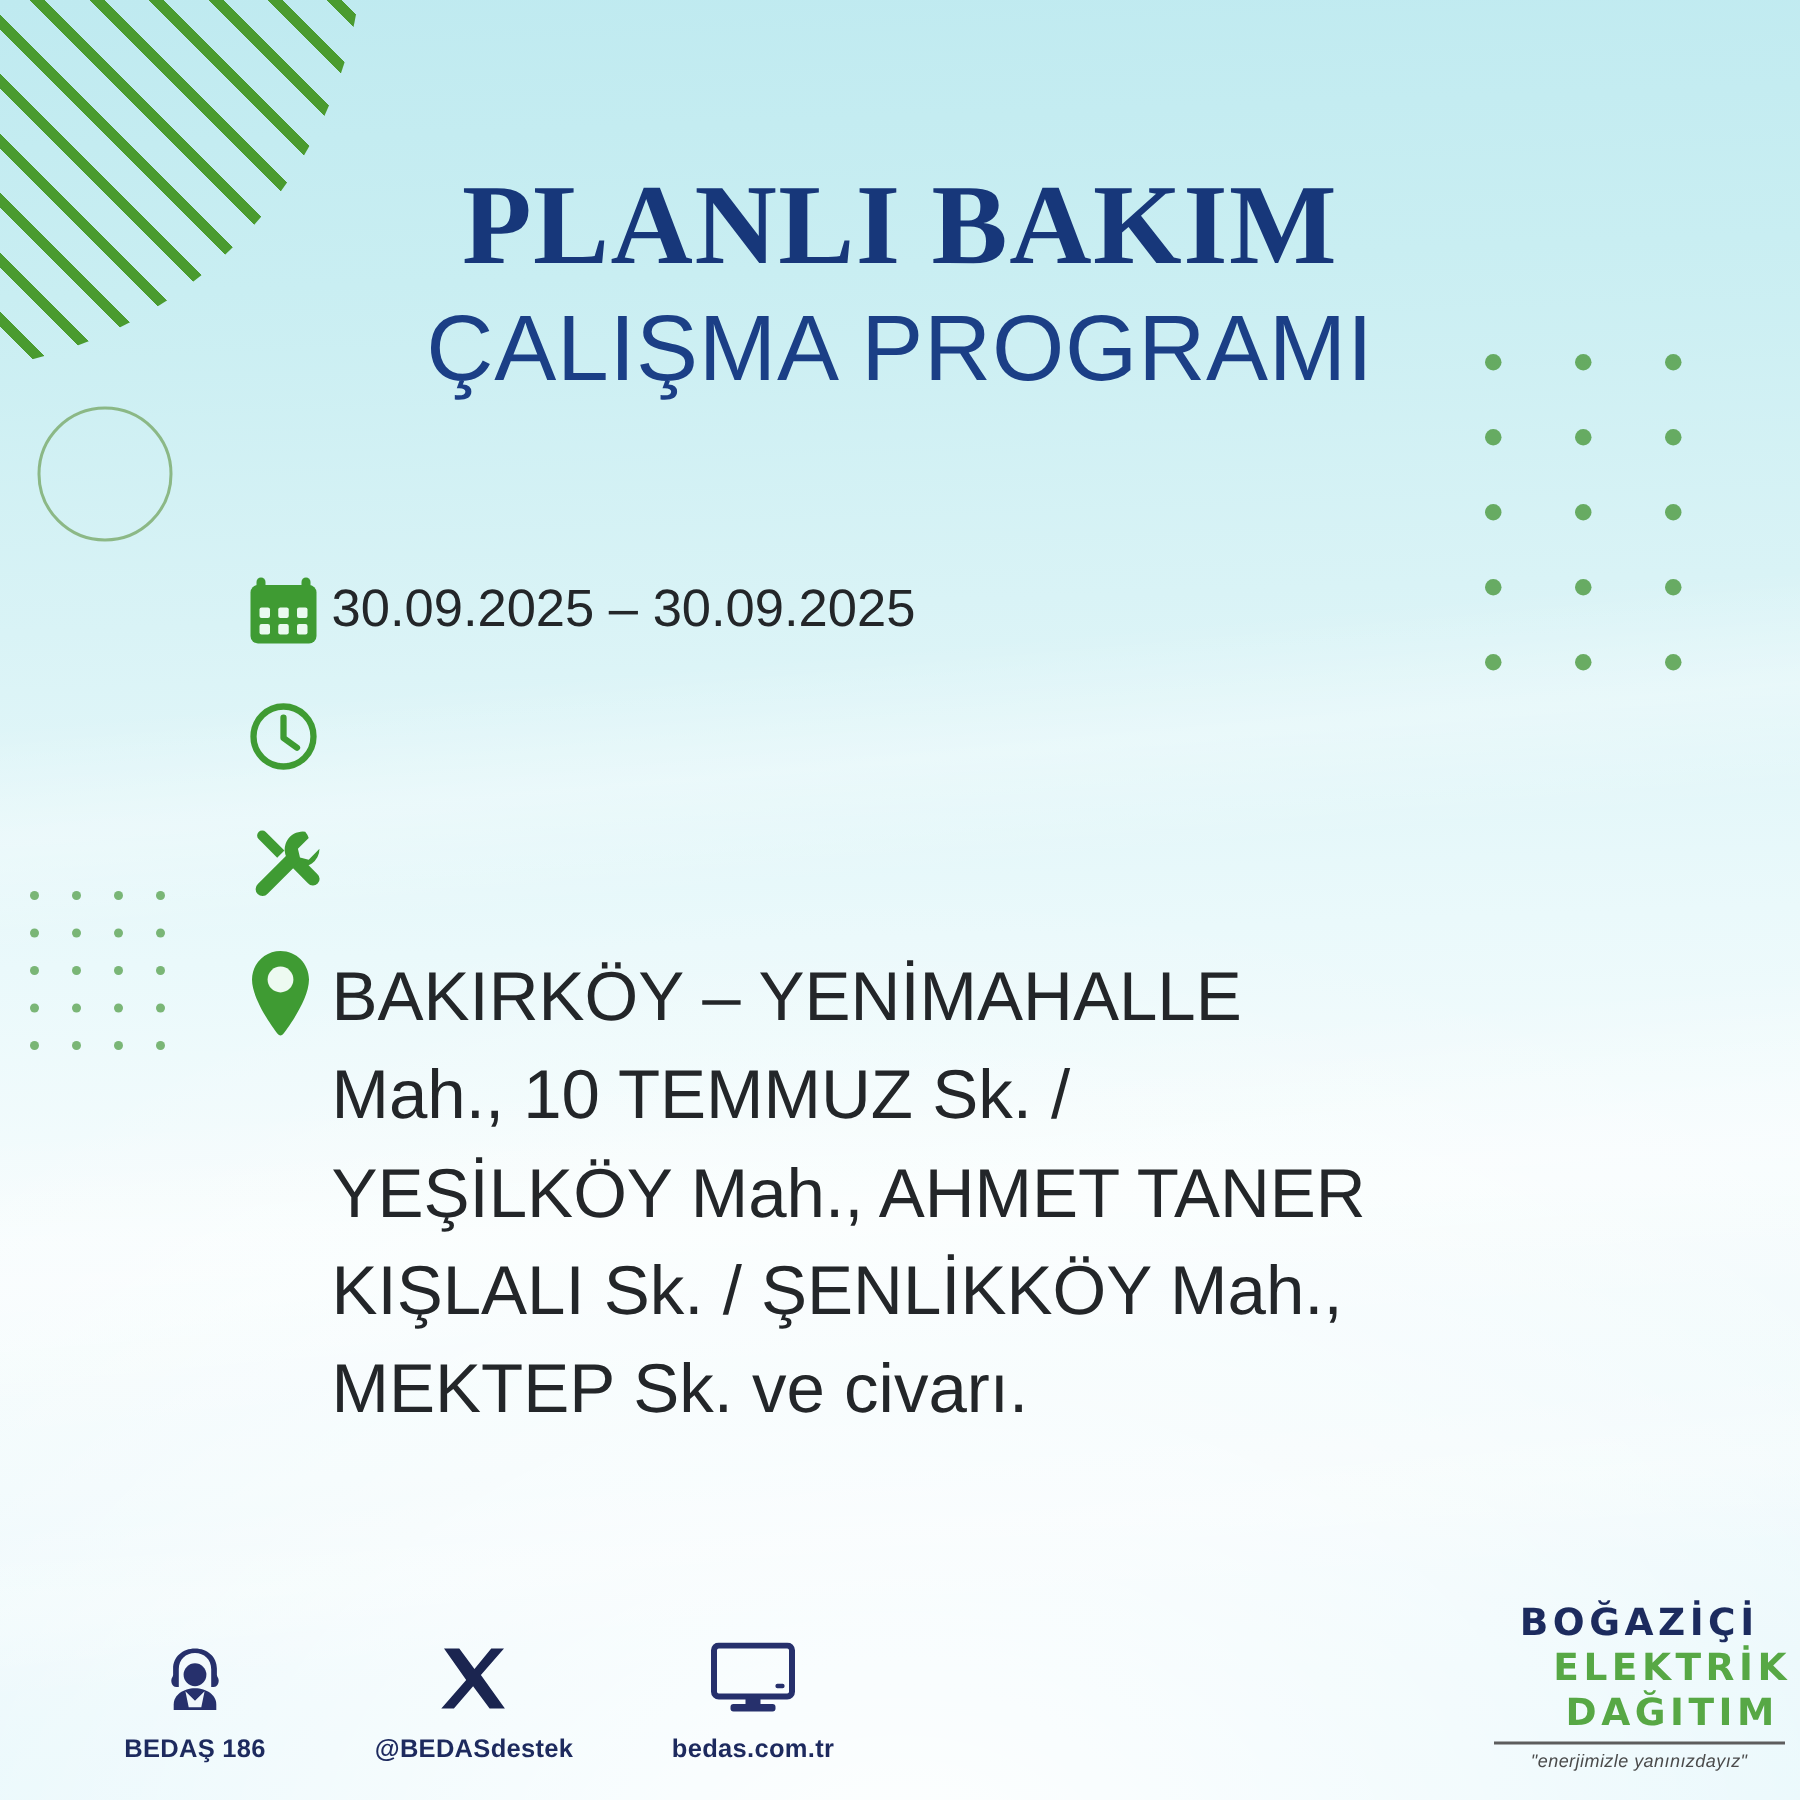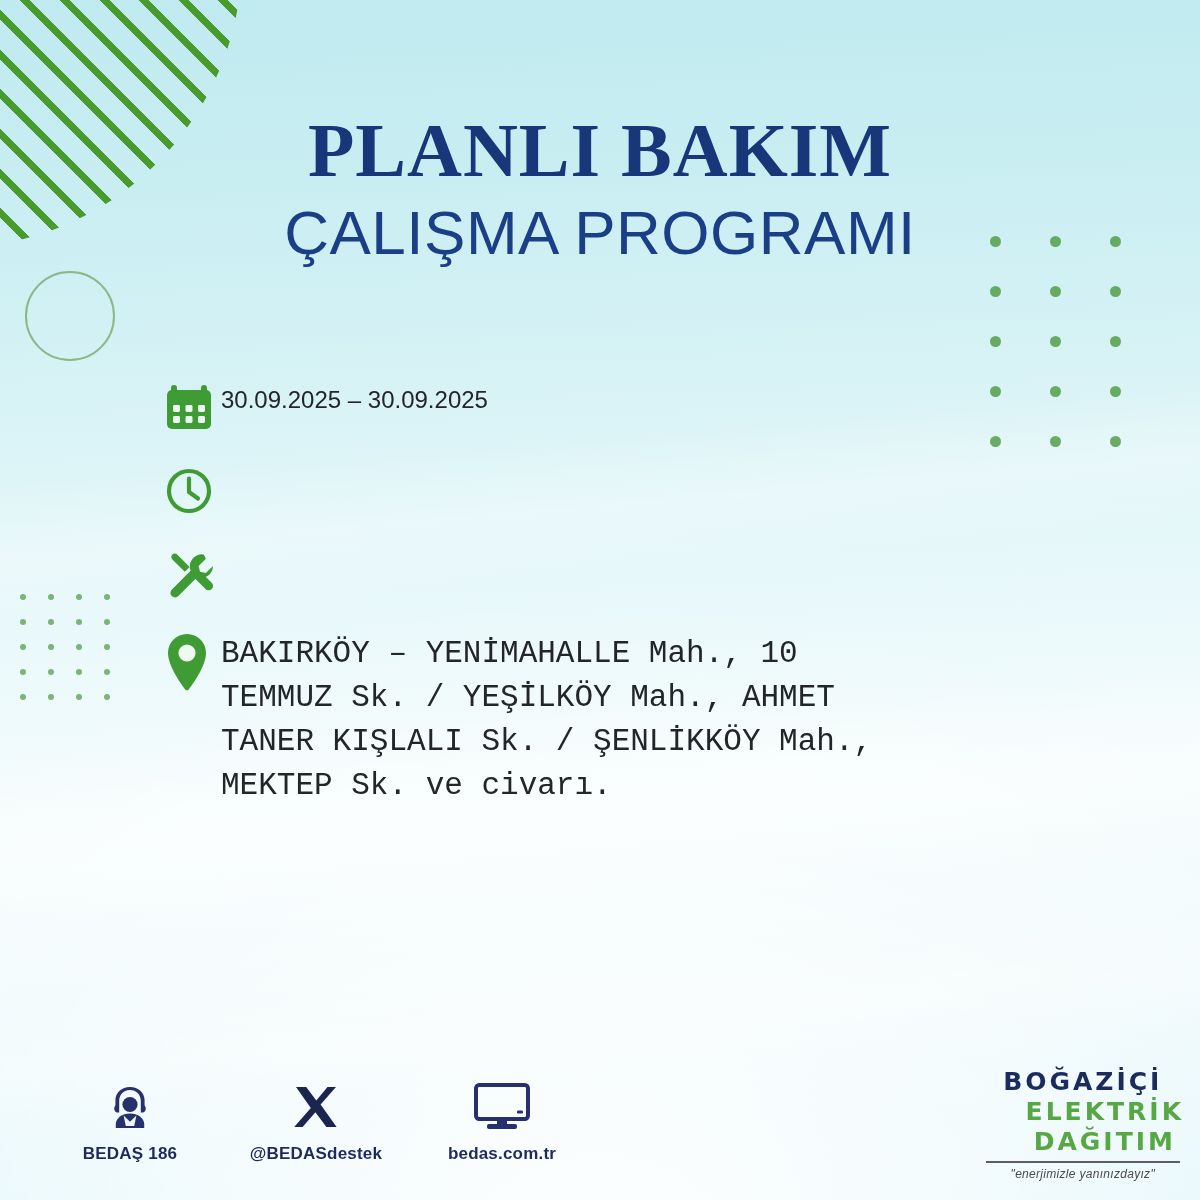--- a/index.html
+++ b/index.html
@@ -137,42 +137,41 @@
     margin-bottom: 26px;
   }
   .row .ico {
     flex: 0 0 58px;
     height: 58px;
     display: flex;
     align-items: center;
     justify-content: flex-start;
   }
   .row .txt {
-    font-size: 24px;
+    font-size: 35px;
     line-height: 1.0;
     color: #232629;
     padding-top: 10px;
     white-space: nowrap;
   }
   .row.address { margin-top: 4px; align-items: flex-start; }
   .row.address .ico { padding-top: 4px; }
   .row.address .txt {
-    font-size: 31px;
+    font-size: 46px;
     line-height: 1.42;
     white-space: normal;
     max-width: 700px;
     padding-top: 2px;
-    font-family: Liberation Mono, monospace;
   }
 
   
   .footer {
     position: absolute;
     left: 60px;
-    bottom: 36px;
+    bottom: 24px;
     display: flex;
     align-items: center;
     gap: 46px;
   }
   .fitem {
     width: 140px;
     text-align: center;
     color: #23306b;
   }
   .fitem .gl {
@@ -185,21 +184,21 @@
     margin-top: 9px;
     font-size: 17px;
     font-weight: 700;
     letter-spacing: .2px;
     color: #1d2a5e;
   }
 
   
   .brand {
     position: absolute;
-    right: 16px;
+    right: 6px;
     bottom: 20px;
     text-align: center;
     line-height: 1;
   }
   .brand .b1 {
     font-size: 25px;
     font-weight: 700;
     letter-spacing: 3px;
     color: #1c2b5e;
     font-family: "DejaVu Sans", sans-serif;

